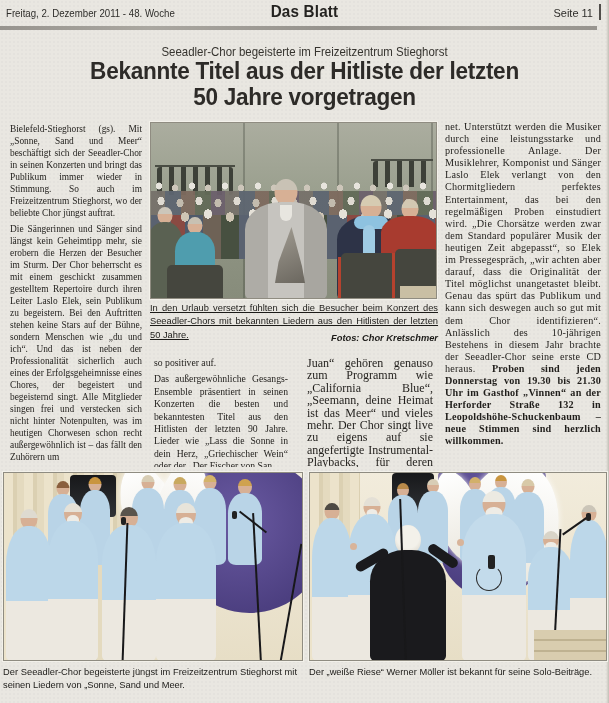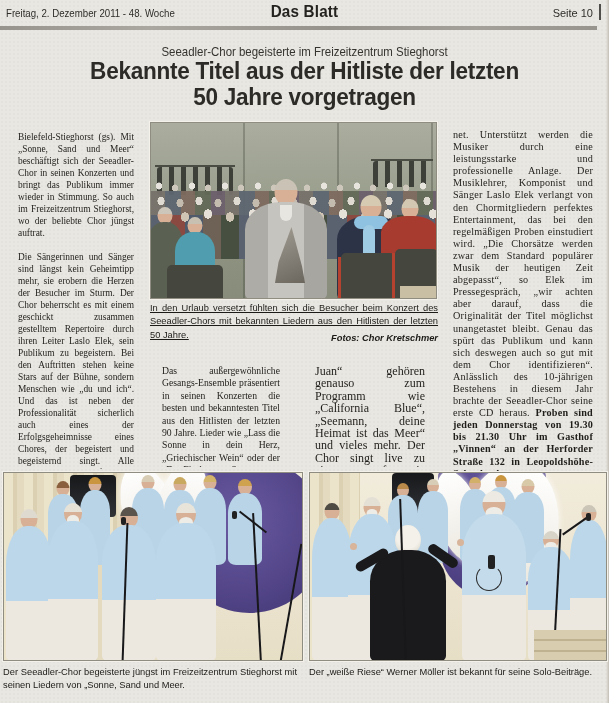--- a/index.html
+++ b/index.html
@@ -16,21 +16,21 @@
   .masthead { position:absolute; left:0; top:3px; width:609px; text-align:center; font:bold 16px/18px "Liberation Sans",sans-serif; color:#242320; transform:scaleX(.95); letter-spacing:.2px; }
   .hdr-page { position:absolute; right:16px; top:7px; font:11px/12px "Liberation Sans",sans-serif; color:#2e2d2a; }
   .seite-bar { position:absolute; right:8px; top:4px; width:2px; height:16px; background:#504e4a; }
   .rule { position:absolute; left:0; top:26px; width:597px; height:4px; background:linear-gradient(90deg,#8e8b85,#a3a099 25%,#8c8983 55%,#9c9992 80%,#8e8b85); opacity:.9; }
   .page-edge { position:absolute; right:0; top:0; bottom:0; width:3px; background:linear-gradient(90deg,rgba(0,0,0,0),#c2beb5); }
   
   .kicker { position:absolute; left:0; top:45px; width:609px; text-align:center; font:13px/14px "Liberation Sans",sans-serif; color:#36342f; transform:scaleX(.88); }
   .headline { position:absolute; left:0; top:58px; width:609px; text-align:center; font-family:"Liberation Sans",sans-serif; font-weight:bold; font-size:24px; line-height:26px; color:#2d2b28; transform:scaleX(.94); letter-spacing:-.3px; }
   
   .col { position:absolute; text-align:justify; overflow:hidden; color:#201e1b; hyphens:auto; }
-  .col p { margin:12px; }
+  .col p { margin:4px; }
   .col1 { left:6px;  top:119px; width:140px; height:350px; font-size:9.4px;  line-height:12px; }
   .col2 { left:150px; top:353px; width:142px; height:114px; font-size:9.7px; line-height:12.4px; }
   .col3 { left:303px; top:353px; width:134px; height:114px; font-size:12px; line-height:12.4px; }
   .col4 { left:441px; top:117px; width:164px; height:354px; font-size:10.2px; line-height:12.1px; letter-spacing:.2px; }
   .col4 b { font-weight:bold; }
   
   .cap { position:absolute; font:9.3px/13.4px "Liberation Sans",sans-serif; text-align:justify; color:#1c1b18; overflow:hidden; }
   .cap-center { left:150px; top:302px; width:288px; height:46px; position:absolute; font:9.3px/13.4px "Liberation Sans",sans-serif; text-align:justify; color:#1c1b18;text-decoration:underline; }
   .credit { position:absolute; right:0; bottom:3px; font-style:italic; font-weight:bold; background:transparent; }
   .capL { left:3px;  top:666px; width:294px; height:30px; }
@@ -79,21 +79,21 @@
   .vshirt { position:absolute; background:#e8e6e0; border-radius:0 0 6px 6px; }
   .cable { position:absolute; border:1.5px solid #2a2a2a; border-radius:50%; border-top-color:transparent; }
 </style>
 </head>
 <body>
 
 <div class="page">
 
   <div class="hdr-date">Freitag, 2. Dezember 2011 - 48. Woche</div>
   <div class="masthead">Das Blatt</div>
-  <div class="hdr-page">Seite 10</div>
+  <div class="hdr-page">Seite 11</div>
   <div class="seite-bar"></div>
   <div class="rule"></div>
   <div class="page-edge"></div>
 
   <div class="kicker">Seeadler-Chor begeisterte im Freizeitzentrum Stieghorst</div>
   <div class="headline">
     <div>Bekannte Titel aus der Hitliste der letzten</div>
     <div>50 Jahre vorgetragen</div>
   </div>
 
@@ -149,20 +149,21 @@
     <div class="rbar" style="left:241px;top:130px;height:47px;"></div>
     <div class="ly" style="right:0;bottom:0;width:36px;height:12px;background:#c9bfa4;"></div>
   </div>
 
   <div class="cap-center">
     <span>In den Urlaub versetzt fühlten sich die Besucher beim Konzert des Seeadler-Chors mit bekannten Liedern aus den Hitlisten der letzten 50 Jahre.</span>
     <span class="credit">Fotos: Chor Kretschmer</span>
   </div>
 
   <div class="col col2">
+    <p>so positiver auf.</p>
     <p>Das außergewöhnliche Gesangs-Ensemble präsentiert in seinen Konzerten die besten und bekanntesten Titel aus den Hitlisten der letzten 90 Jahre. Lieder wie „Lass die Sonne in dein Herz, „Griechischer Wein“ oder der „Der Fischer von San</p>
   </div>
   <div class="col col3">
     <p>Juan“ gehören genauso zum Programm wie „California Blue“, „Seemann, deine Heimat ist das Meer“ und vieles mehr. Der Chor singt live zu eigens auf sie angefertigte Instrumental-Playbacks, für deren Gestaltung Chorleiter Laslo Elek verantwortlich zeich-</p>
   </div>
 
   <div class="col col4">
     <p><span>net. Unterstützt werden die Musiker durch eine leistungsstarke und professionelle Anlage. Der Musiklehrer, Komponist und Sänger Laslo Elek verlangt von den Chormitgliedern perfektes Entertainment, das bei den regelmäßigen Proben einstudiert wird. „Die Chorsätze werden zwar dem Standard populärer Musik der heutigen Zeit abgepasst“, so Elek im Pressegespräch, „wir achten aber darauf, dass die Originalität der Titel möglichst unangetastet bleibt. Genau das spürt das Publikum und kann sich deswegen auch so gut mit dem Chor identifizieren“. Anlässlich des 10-jährigen Bestehens in diesem Jahr brachte der Seeadler-Chor seine erste CD heraus. </span><b>Proben sind jeden Donnerstag von 19.30 bis 21.30 Uhr im Gasthof „Vinnen“ an der Herforder Straße 132 in Leopoldshöhe-Schuckenbaum – neue Stimmen sind herzlich willkommen.</b></p>
   </div>
 

